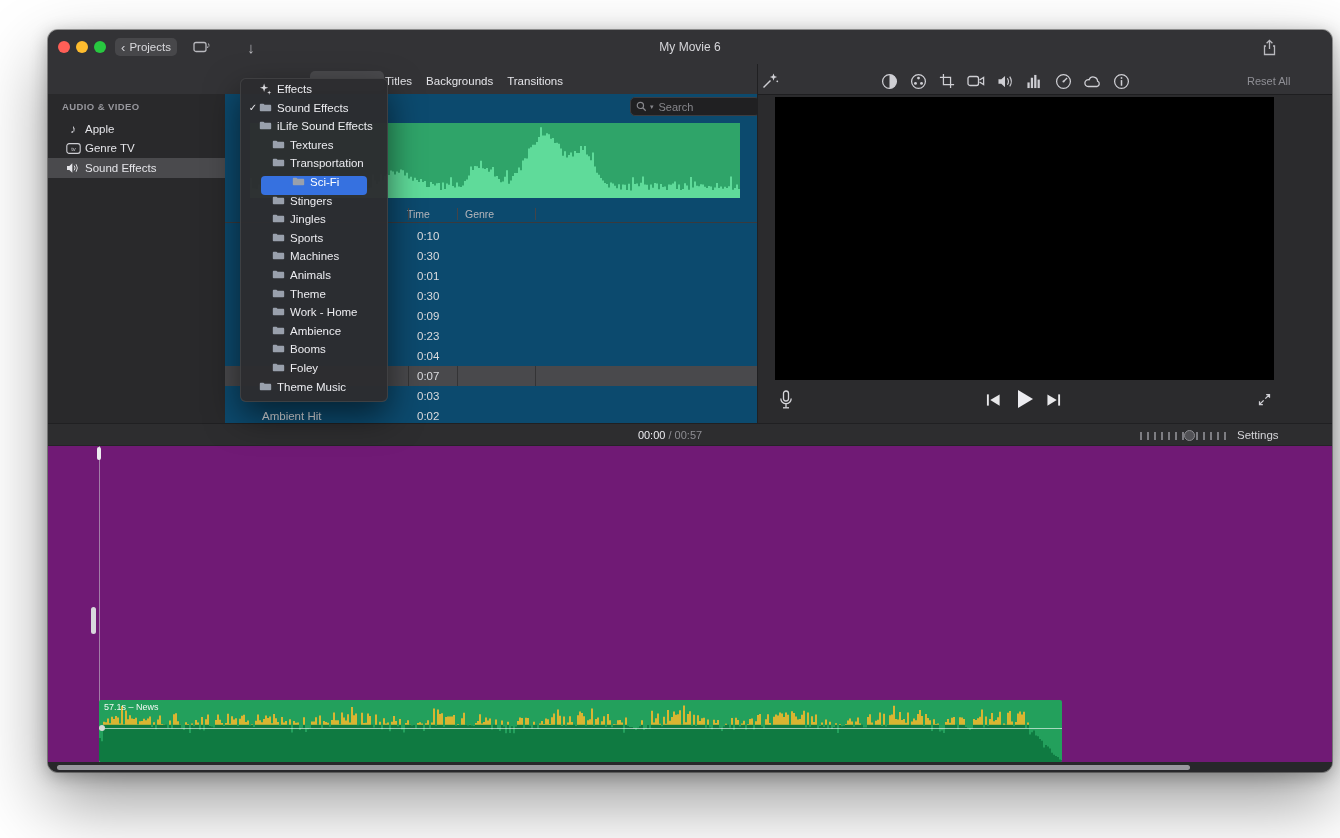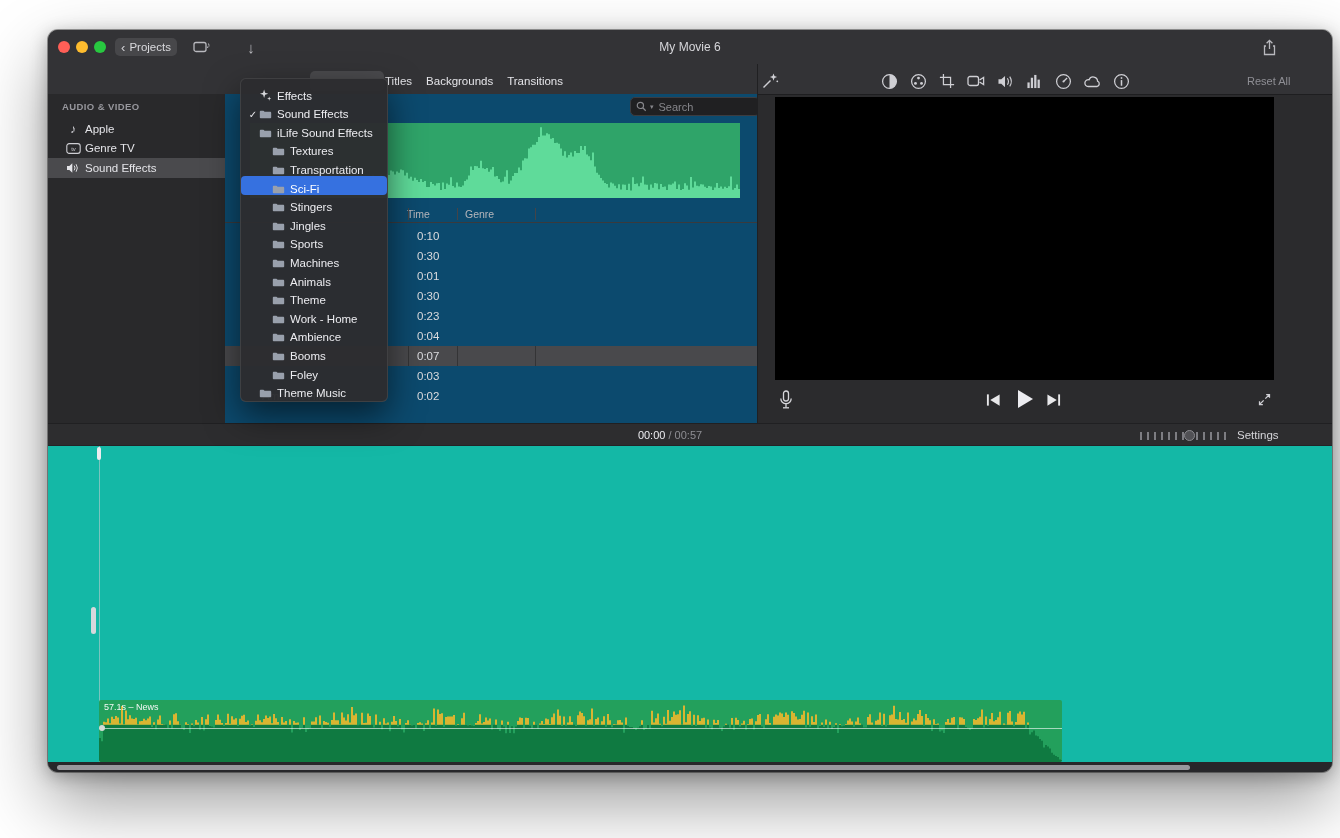--- a/index.html
+++ b/index.html
@@ -51,43 +51,43 @@
   .srow.sel{background:#49494c;}
   .srow span{position:absolute;top:0;height:20px;line-height:20px;font-size:11.5px;color:#dcdcdf;}
   .c-name{left:37px;}
   .c-time{left:192px;}
   .c-genre{left:240px;}
   .srow.sel .cd{position:absolute;top:0;width:1px;height:20px;background:rgba(0,0,0,.28);}
   
   .dropdown{position:absolute;left:192px;top:48px;width:148px;height:324px;background:rgba(44,44,47,.97);
             border:1px solid rgba(255,255,255,.09);border-radius:6px;box-shadow:0 14px 34px rgba(0,0,0,.55);
             z-index:50;padding:4px 0;box-sizing:border-box;}
-  .dd-item{height:18.6px;display:flex;align-items:flex-end;font-size:11.5px;color:#ececf0;}
+  .dd-item{height:18.6px;display:flex;align-items:flex-start;font-size:11.5px;color:#ececf0;}
   .dd-check{width:12px;margin-left:6px;text-align:center;font-size:10px;color:#e8e8ec;flex:0 0 auto;}
   .dd-ind{flex:0 0 auto;}
   .dd-icon{flex:0 0 auto;display:flex;align-items:center;margin-right:5px;}
   .dd-label{white-space:nowrap;}
-  .dd-item.sel{background:#3671e0;border-radius:4px;margin:0 0;}
+  .dd-item.sel{background:#3671e0;border-radius:4px;margin:0 20px;}
   .dd-item.sel .dd-label{color:#ffffff;}
   
   .viewerscreen{position:absolute;left:727px;top:67px;width:499px;height:283px;background:#000;}
   .vc{position:absolute;display:flex;align-items:center;justify-content:center;color:#d6d6da;}
   
   .tl-header{position:absolute;left:0;top:393px;width:1284px;height:23px;background:#2d2d2f;
              border-top:1px solid #202022;border-bottom:1px solid #242427;box-sizing:border-box;}
   .tl-time{position:absolute;left:622px;top:0;height:23px;line-height:23px;transform:translateX(-50%);
            font-size:11px;color:#8e8e93;white-space:nowrap;}
   .tl-time .cur{color:#ececf0;}
   .zoomslider{position:absolute;left:1092px;top:8px;width:88px;height:8px;
       background:repeating-linear-gradient(90deg,#7d7d82 0 2px,transparent 2px 7px);}
   .zoomthumb{position:absolute;left:44px;top:-2px;width:11px;height:11px;border-radius:50%;
       background:#515155;border:1px solid #8a8a8f;box-sizing:border-box;}
   .tl-settings{position:absolute;left:1189px;top:0;height:23px;line-height:23px;color:#d4d4d8;font-size:11.5px;}
   
-  .tl-body{position:absolute;left:0;top:416px;width:1284px;height:316px;background:#14b8a6;}
+  .tl-body{position:absolute;left:0;top:416px;width:1284px;height:316px;background:#701a75;}
   .playhead{position:absolute;left:51px;top:0;width:1px;height:316px;background:rgba(205,205,210,.55);}
   .ph-handle{position:absolute;left:-2px;top:1px;width:4px;height:13px;background:#ececf0;border-radius:2px;}
   .edge-handle{position:absolute;left:43px;top:161px;width:5px;height:27px;background:#d8d8dc;border-radius:2.5px;}
   .clip{position:absolute;left:51px;top:254px;width:963px;height:62px;background:#23a05c;border-radius:2px;overflow:hidden;}
   .clip svg{position:absolute;left:0;top:0;width:100%;height:100%;}
   .clip-label{position:absolute;left:5px;top:2px;color:#f3f8f4;font-size:9px;z-index:3;}
   .vol-line{position:absolute;left:0;top:28px;width:100%;height:1px;background:rgba(255,255,255,.6);z-index:2;}
   .fade-dot{position:absolute;left:0px;top:25px;width:6px;height:6px;border-radius:50%;background:#d4dbd6;z-index:3;}
   
   .bstrip{position:absolute;left:0;top:732px;width:1284px;height:10px;background:#27272a;}
@@ -272,20 +272,25 @@
             <span class="c-time">0:01</span>
             <span class="c-genre"></span>
           </div>
           <div class="srow">
             <span class="c-name"></span>
             <span class="c-time">0:30</span>
             <span class="c-genre"></span>
           </div>
           <div class="srow">
             <span class="c-name"></span>
+            <span class="c-time">0:09</span>
+            <span class="c-genre"></span>
+          </div>
+          <div class="srow">
+            <span class="c-name"></span>
             <span class="c-time">0:23</span>
             <span class="c-genre"></span>
           </div>
           <div class="srow">
             <span class="c-name"></span>
             <span class="c-time">0:04</span>
             <span class="c-genre"></span>
           </div>
           <div class="srow sel">
             <span class="c-name"></span>

